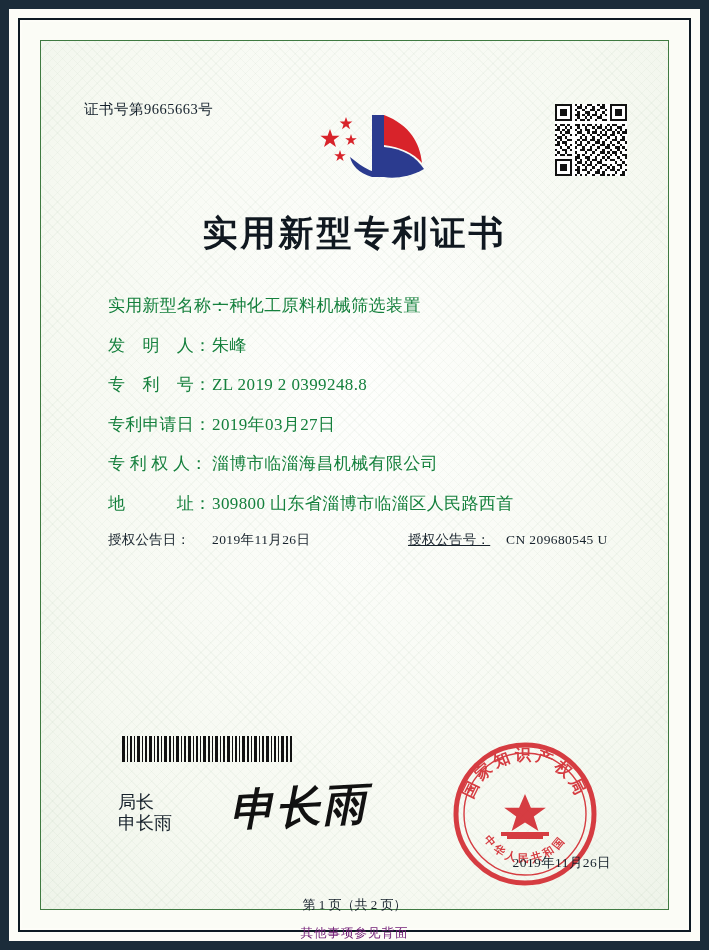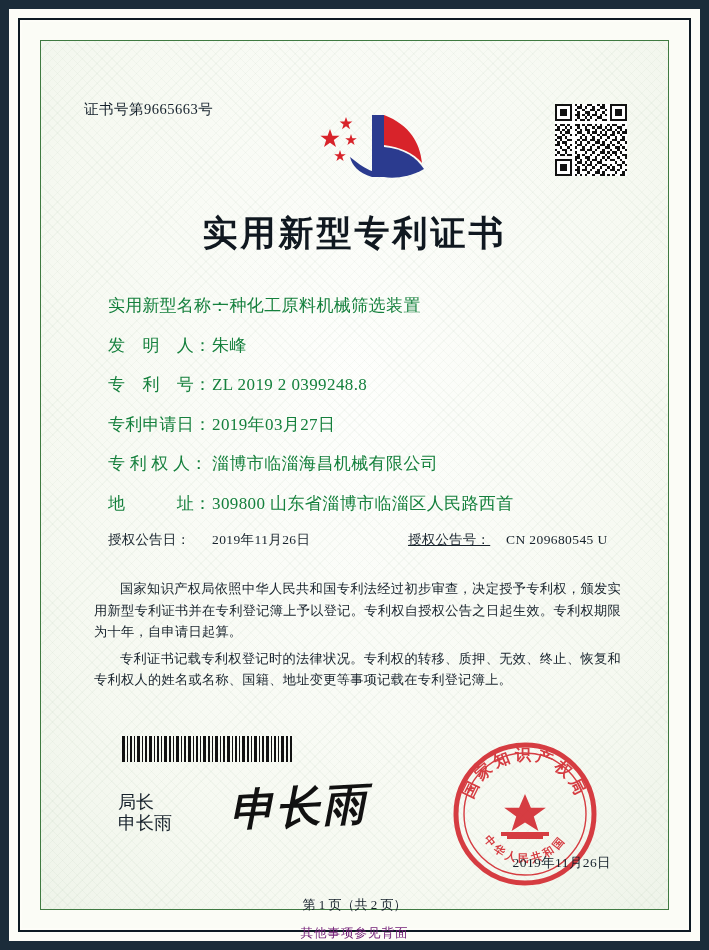--- a/index.html
+++ b/index.html
@@ -544,24 +544,20 @@
           <span class="field-label">授权公告日：</span>
           <span class="field-value">2019年11月26日</span>
         </span>
         <span class="right">
           <span class="field-label">授权公告号：</span>
           <span class="field-value">CN 209680545 U</span>
         </span>
       </div>
     </div>
 
-    <div class="body-text">
-      <p>国家知识产权局依照中华人民共和国专利法经过初步审查，决定授予专利权，颁发实用新型专利证书并在专利登记簿上予以登记。专利权自授权公告之日起生效。专利权期限为十年，自申请日起算。</p>
-      <p>专利证书记载专利权登记时的法律状况。专利权的转移、质押、无效、终止、恢复和专利权人的姓名或名称、国籍、地址变更等事项记载在专利登记簿上。</p>
-    </div>
 
     <div class="barcode">
       <svg width="170" height="26" viewBox="0 0 170 26" shape-rendering="crispEdges">
         <g fill="#111111">
           <rect x="0" y="0" width="3" height="26"></rect>
             <rect x="5" y="0" width="1" height="26"></rect>
           <rect x="8" y="0" width="2" height="26"></rect>
             <rect x="12" y="0" width="1" height="26"></rect>
           <rect x="15" y="0" width="3" height="26"></rect>
             <rect x="20" y="0" width="1" height="26"></rect>

